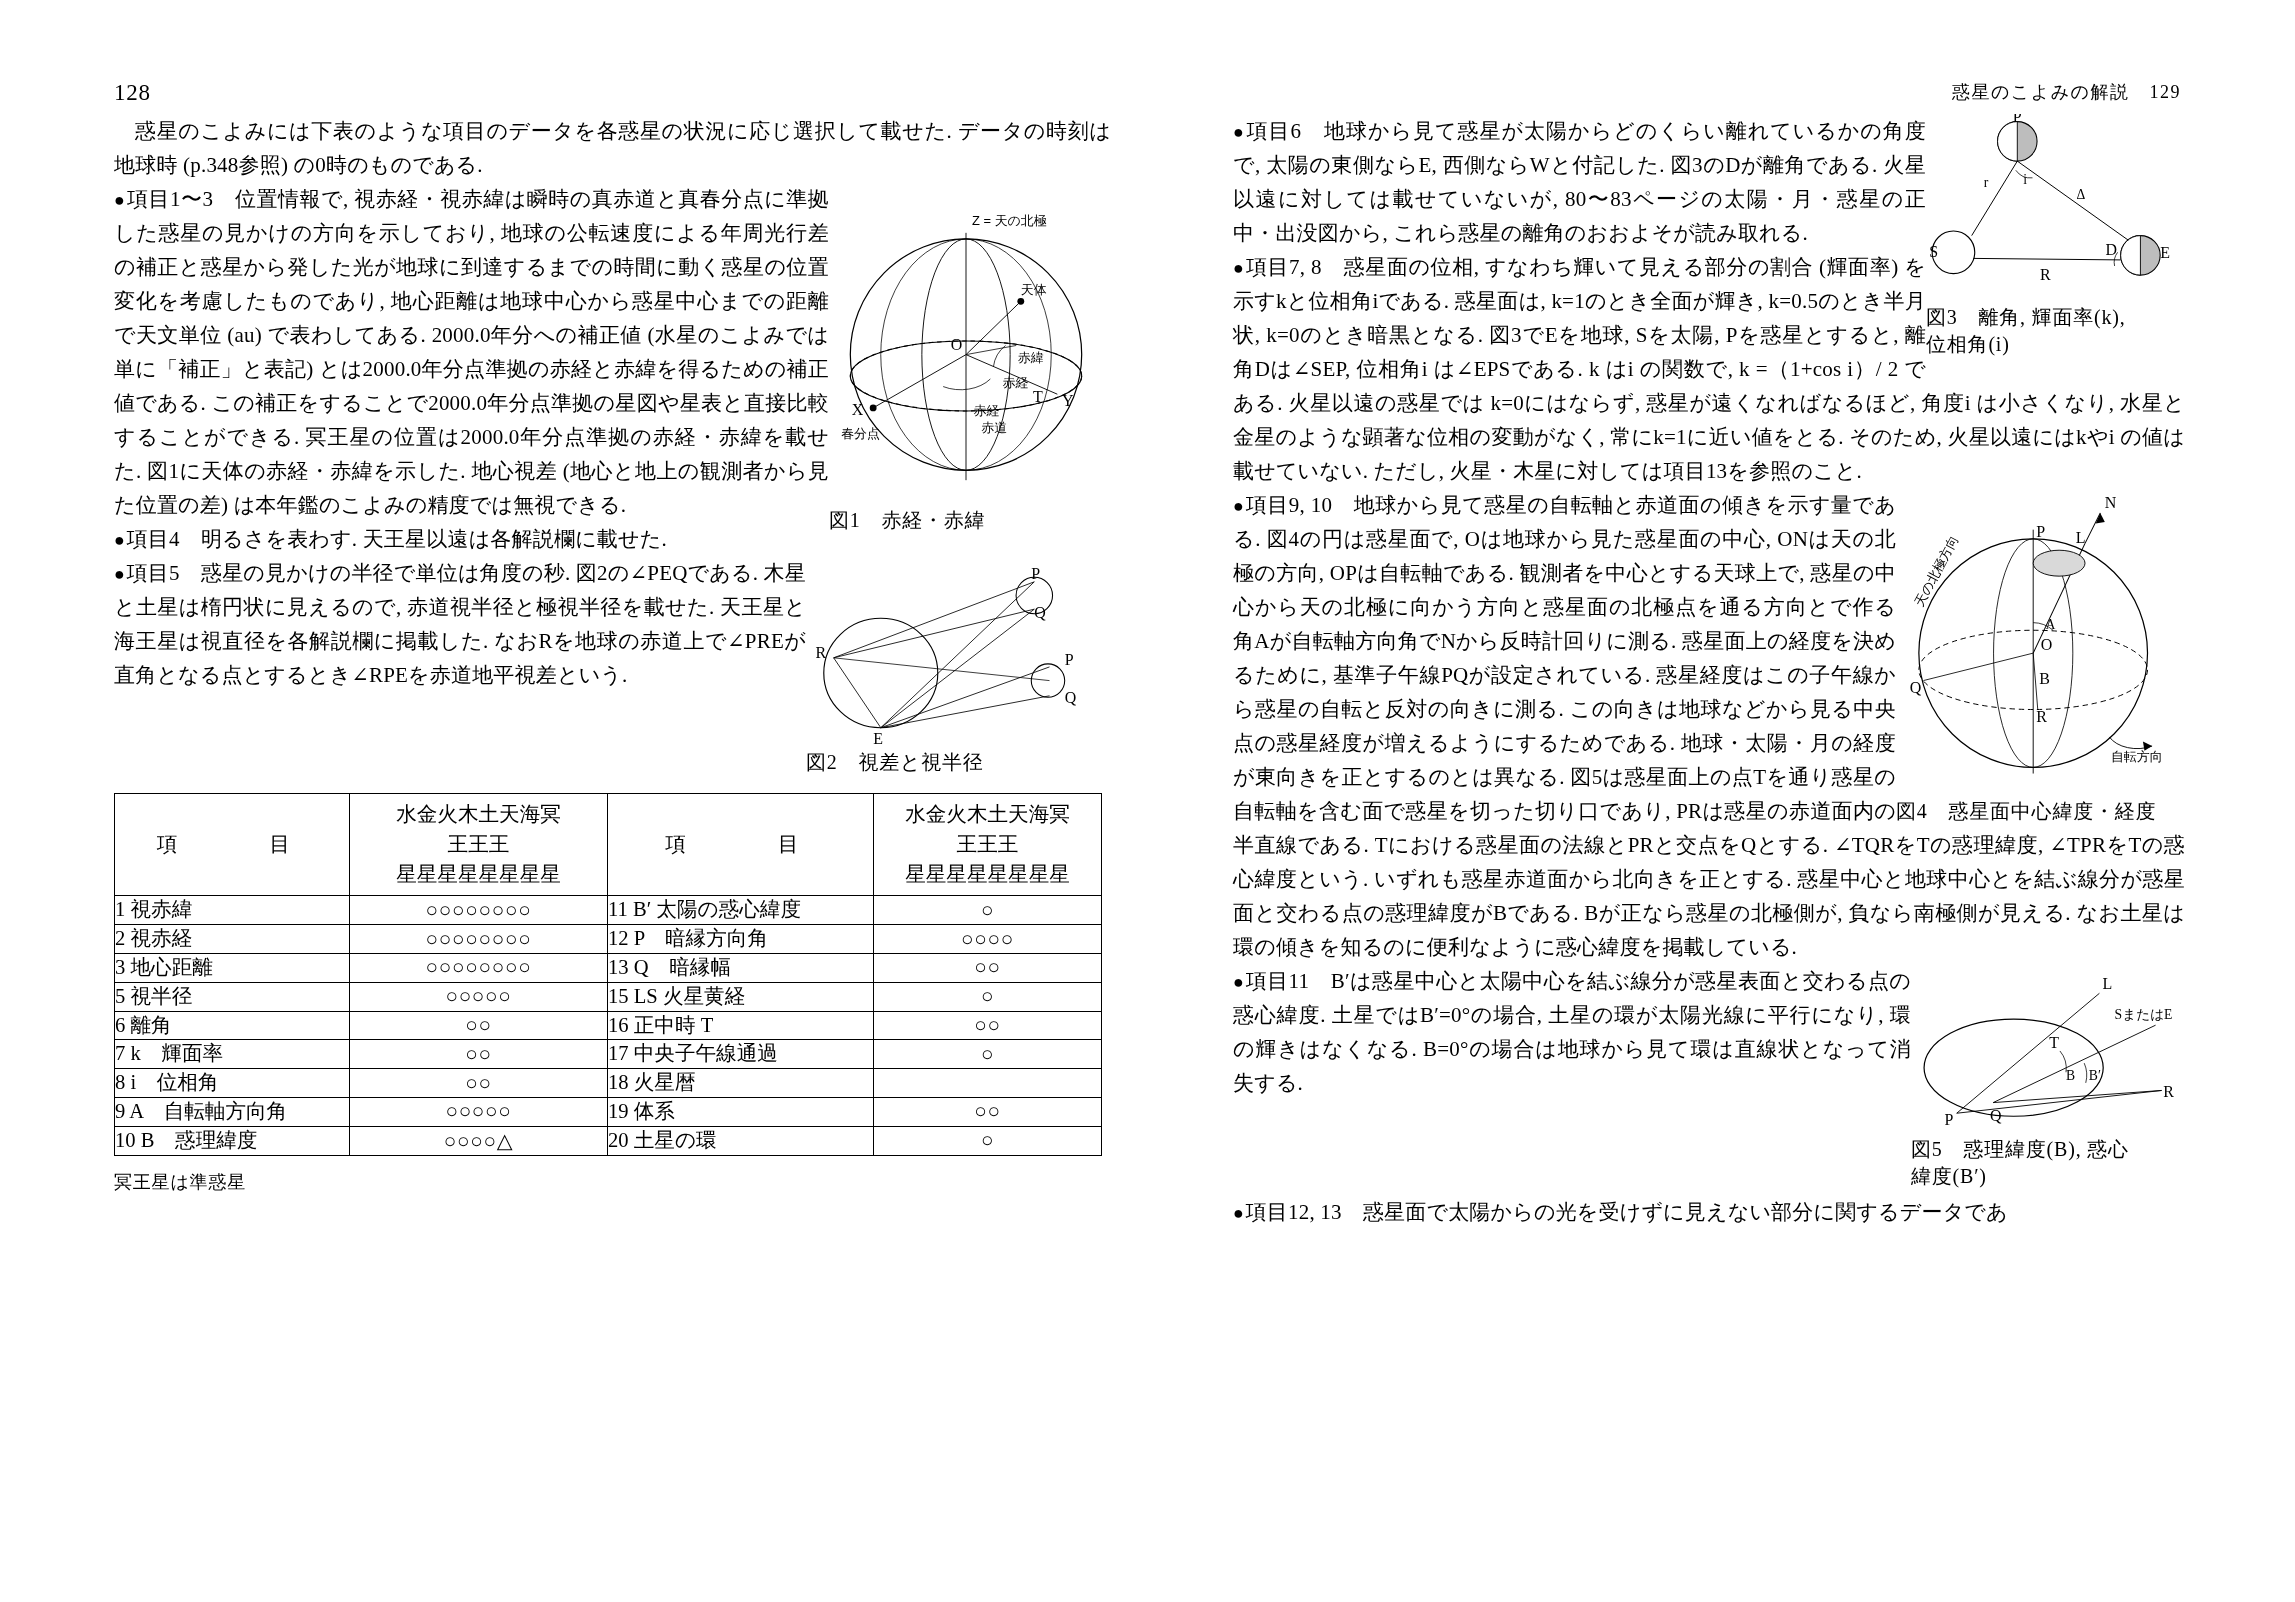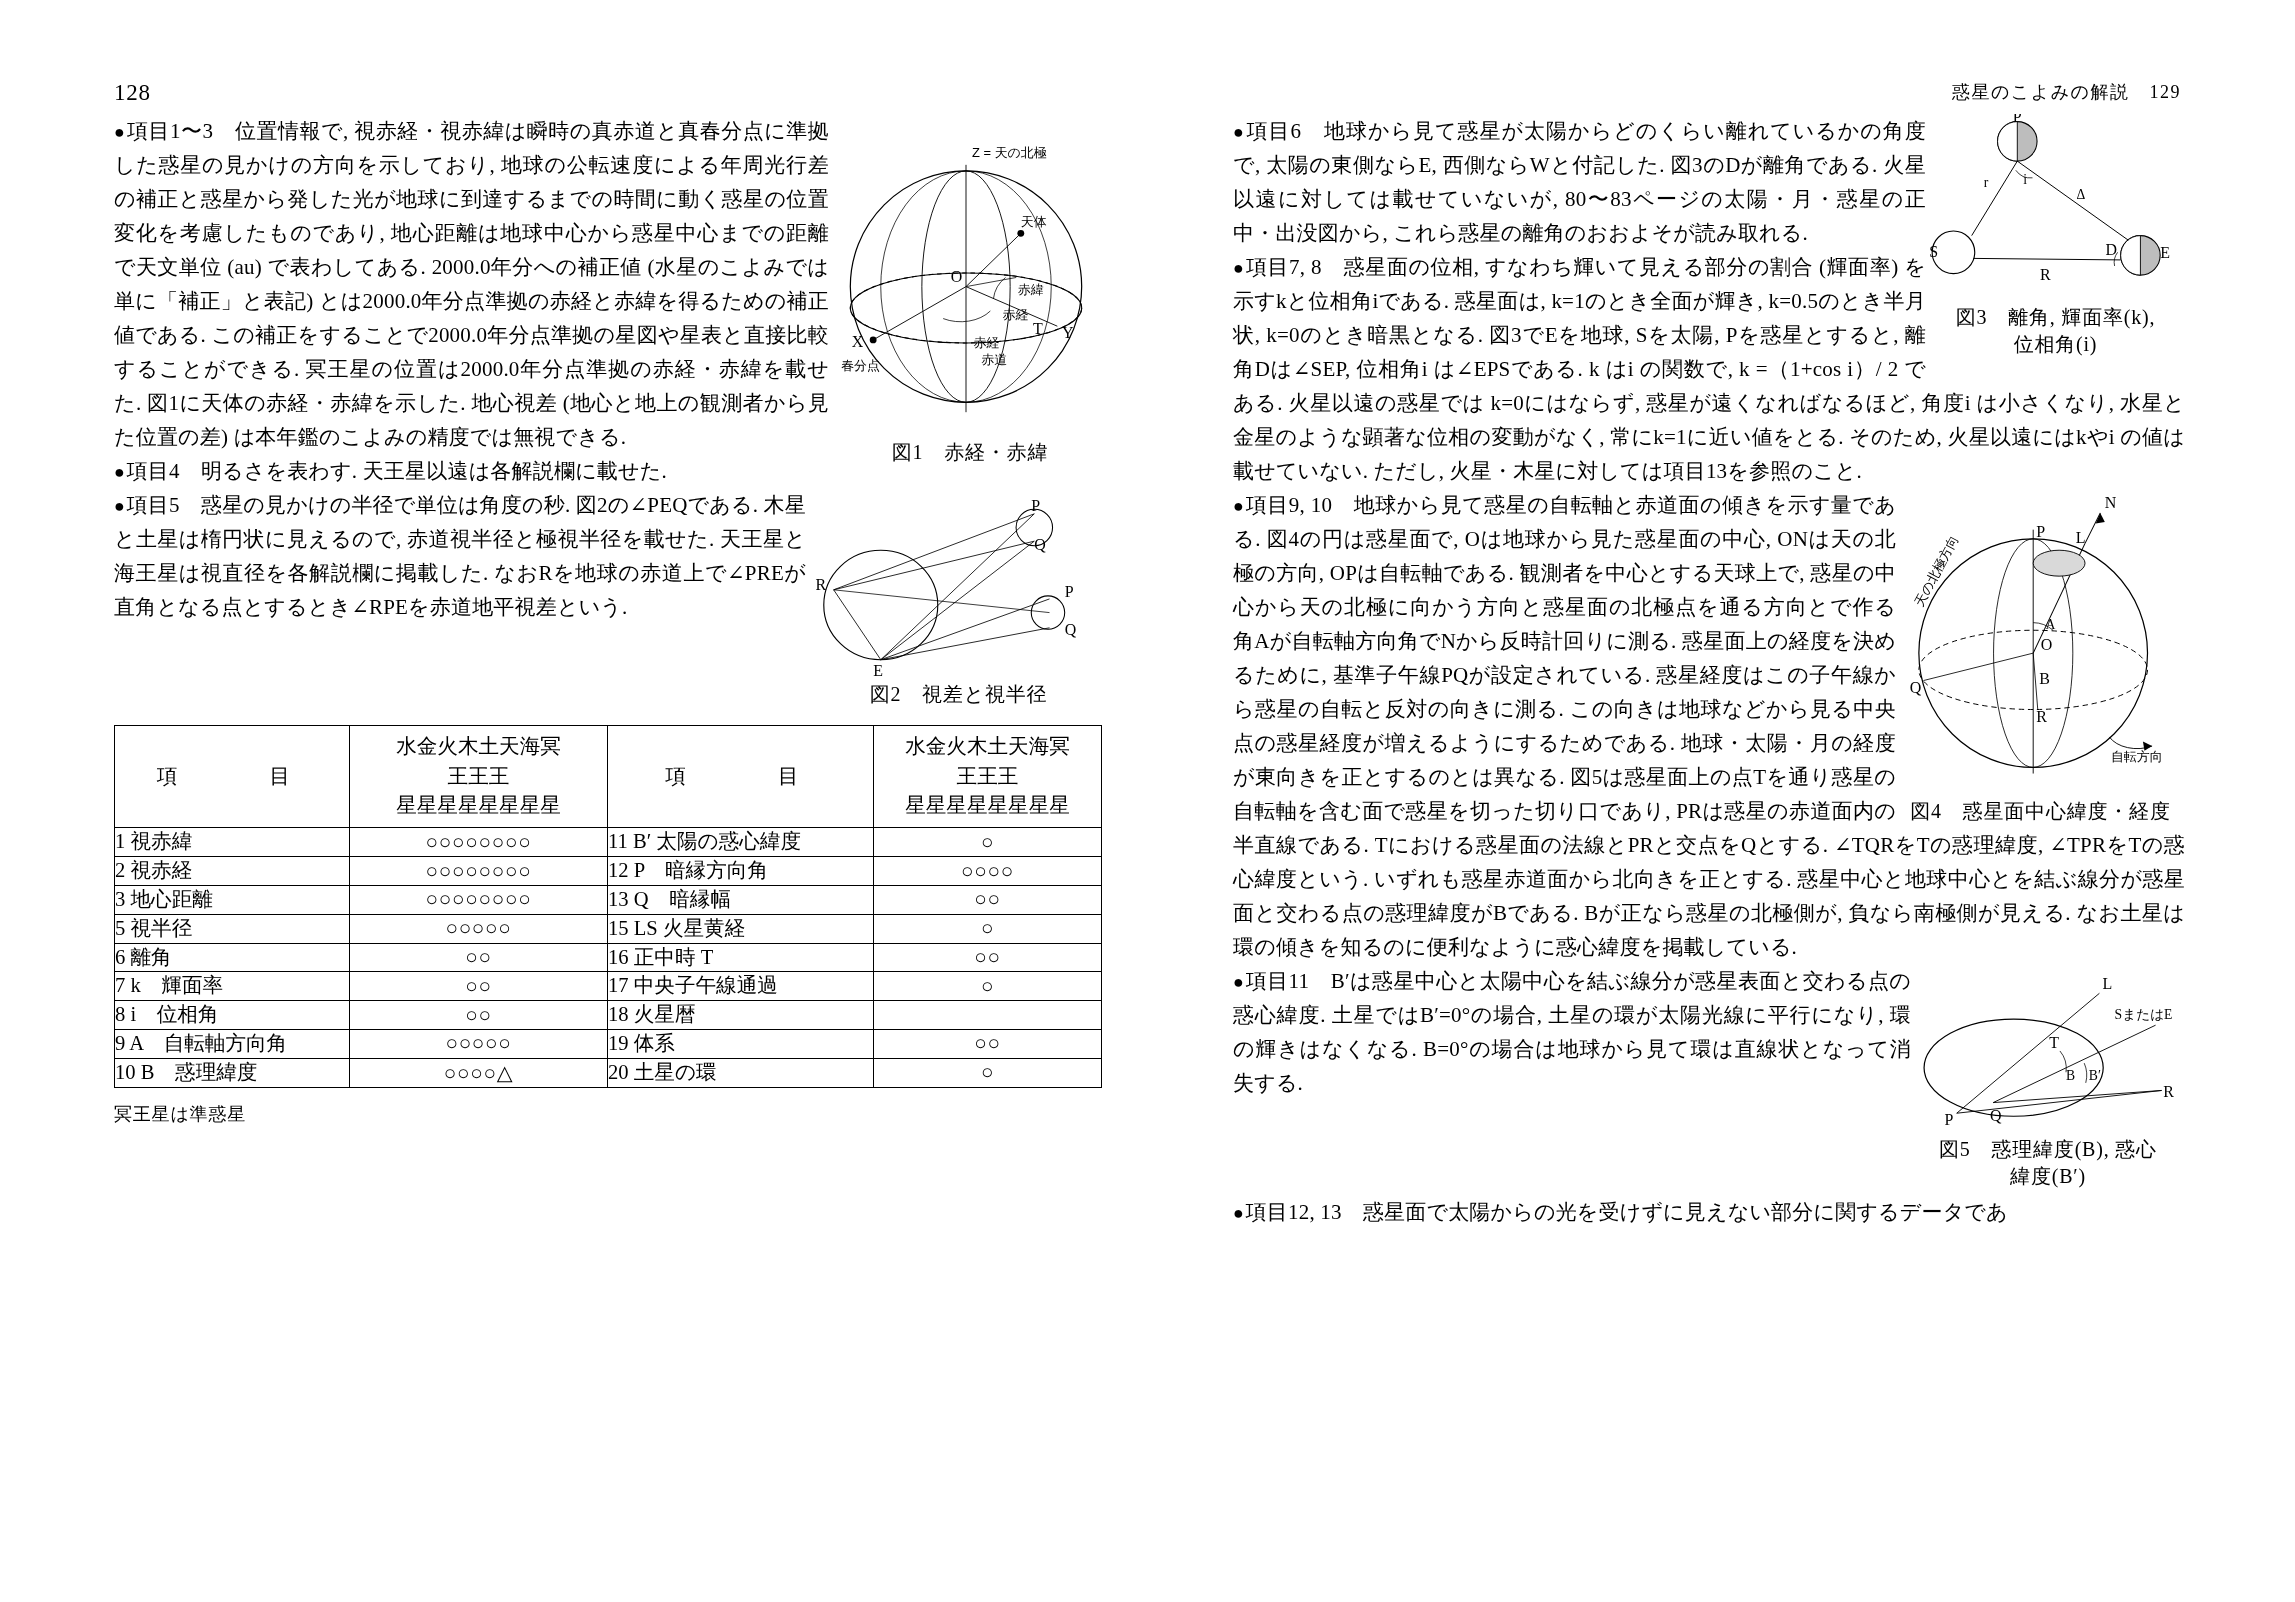--- a/index.html
+++ b/index.html
@@ -71,21 +71,20 @@
     content: "●";
     font-size: 18px;
     margin-right: 1.5px;
   }
   .wrapbox-r {
     float: right;
     shape-outside: content-box;
   }
   .figcap {
     font-size: 20px;
-    text-align: center;
     white-space: nowrap;
     letter-spacing: 0.8px;
   }
 
   
   table.items {
     border-collapse: collapse;
     font-size: 20.6px;
     margin-top: 12px;
   }
@@ -132,20 +131,21 @@
 <div class="page">
 
   <div class="folio-left">128</div>
   <div class="folio-right">
     <span>惑星のこよみの解説</span><span class="num">129</span>
   </div>
 
   <div class="col col-left">
 
 
+    <p class="body indent">惑星のこよみには下表のような項目のデータを各惑星の状況に応じ選択して載せた. データの時刻は地球時 (p.348参照) の0時のものである.</p>
 
     <div class="wrapbox-r fig" style="width:282px; margin: 4.6px 0 4.6px 15px;">
       <svg width="274" height="320" viewBox="0 0 360 420">
 
         <circle cx="180" cy="220" r="152" fill="none" stroke="#000" stroke-width="1.6"></circle>
 
         <ellipse cx="180" cy="248" rx="152" ry="46" fill="none" stroke="#000" stroke-width="1.4" stroke-dasharray="6 5"></ellipse>
         <ellipse cx="180" cy="248" rx="152" ry="46" fill="none" stroke="#000" stroke-width="1.4"></ellipse>
 
         <ellipse cx="180" cy="220" rx="58" ry="152" fill="none" stroke="#000" stroke-width="1.2"></ellipse>

